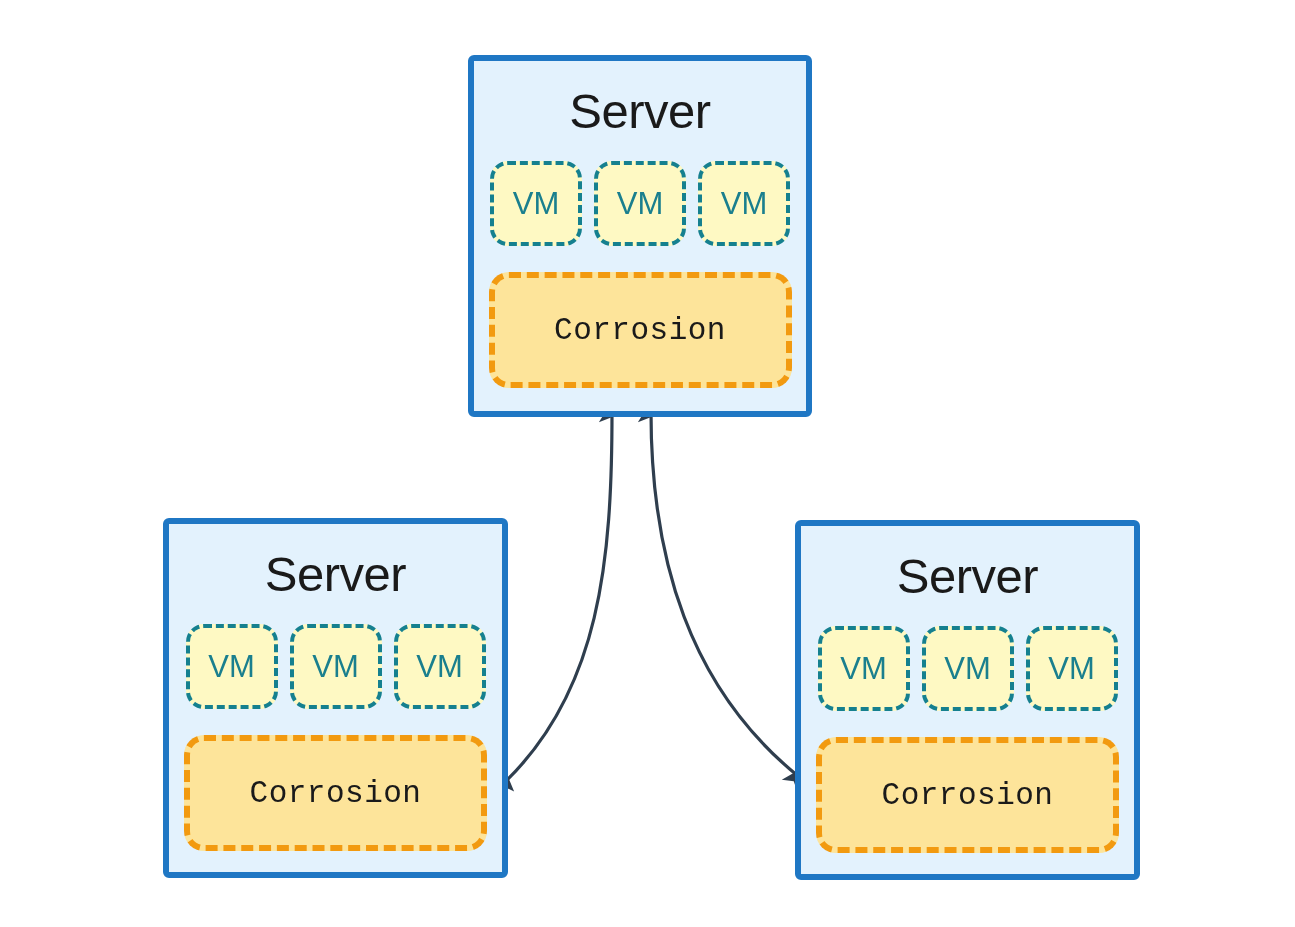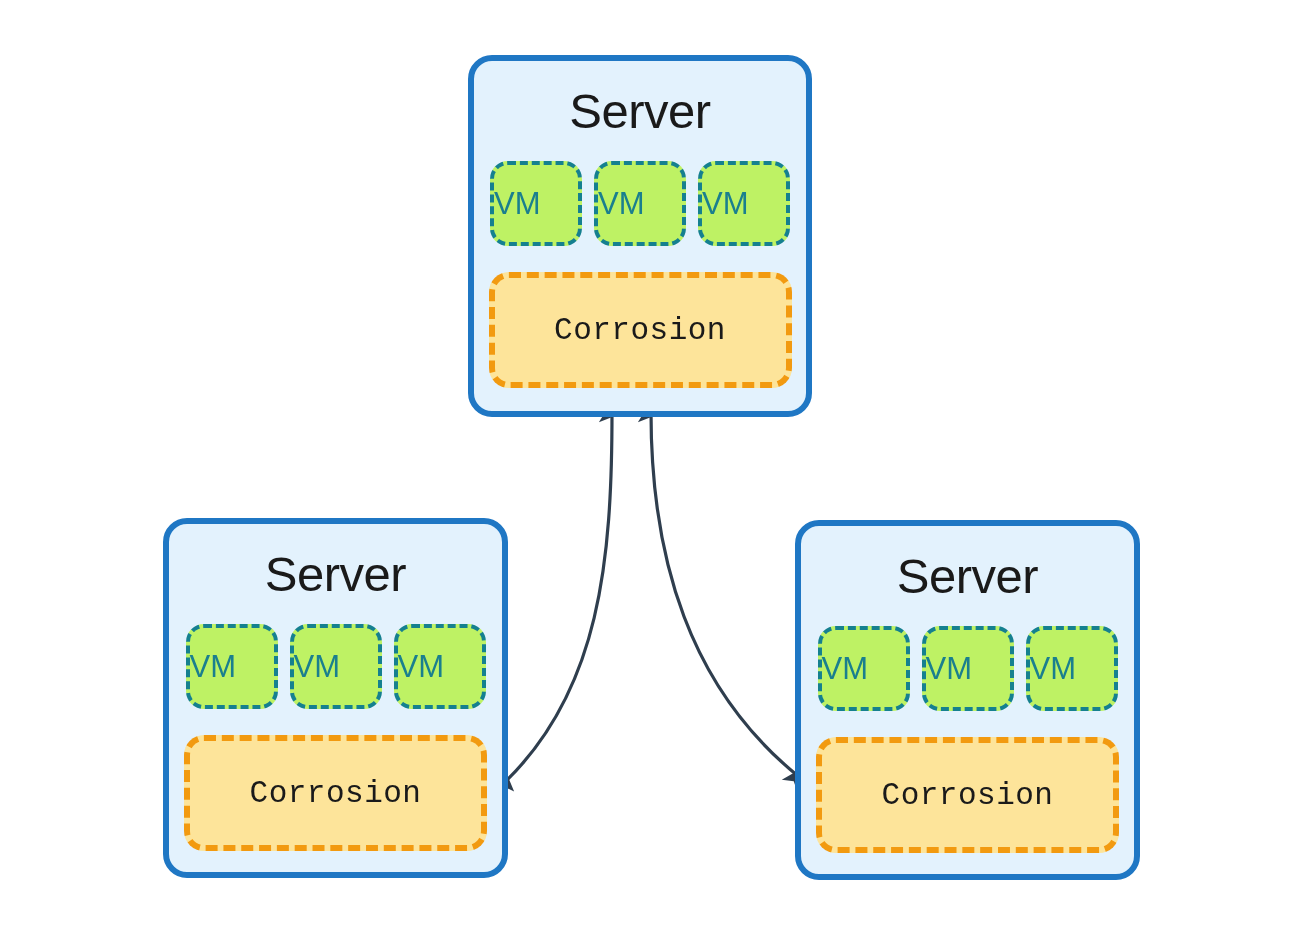--- a/index.html
+++ b/index.html
@@ -24,21 +24,21 @@
     top: 0;
     width: 1295px;
     height: 927px;
     pointer-events: none;
   }
   .server-node {
     position: absolute;
     box-sizing: border-box;
     background: #e3f2fd;
     border: 6px solid #1f77c4;
-    border-radius: 24px;
+    border-radius: 6px;
     display: flex;
     flex-direction: column;
     align-items: center;
   }
   .server-title {
     font-family: "Liberation Sans", sans-serif;
     font-size: 49px;
     font-weight: 400;
     color: #1a1a1a;
     line-height: 1.0;
@@ -49,25 +49,26 @@
   .vm-row {
     display: flex;
     flex-direction: row;
     gap: 12px;
     margin-top: 25px;
   }
   .vm-box {
     box-sizing: border-box;
     width: 92px;
     height: 85px;
-    background: #bef264;
+    background: #fef9c3;
     border: 4px dashed #15808f;
     border-radius: 18px;
     display: flex;
     align-items: center;
+    justify-content: center;
   }
   .vm-label {
     font-family: "Liberation Sans", sans-serif;
     font-size: 31px;
     color: #1a7f8e;
     line-height: 1;
   }
   .corrosion-box {
     box-sizing: border-box;
     width: 303px;

